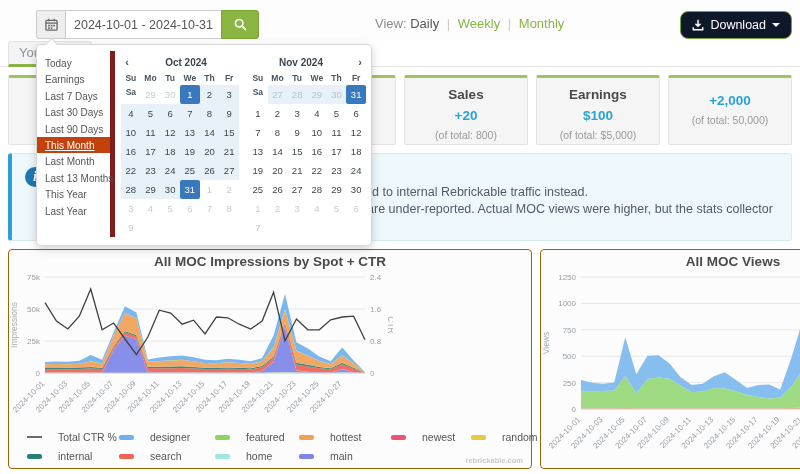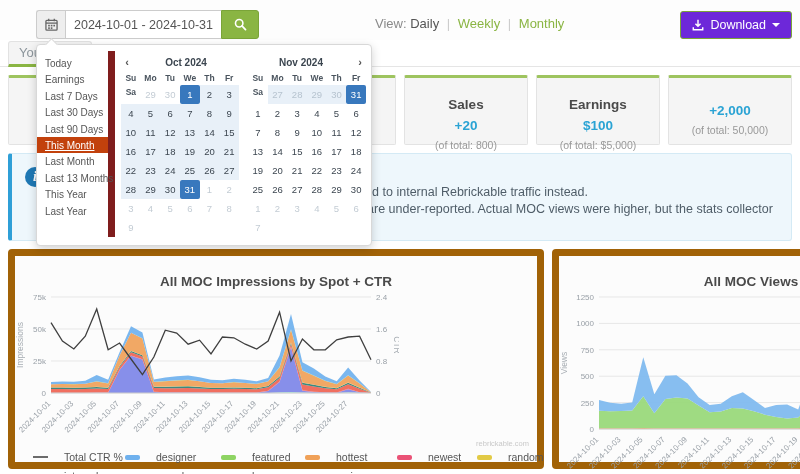--- a/index.html
+++ b/index.html
@@ -12,62 +12,62 @@
   .ig-addon{width:29px;background:#eeeeee;border:1px solid #cccccc;border-right:none;border-radius:3px 0 0 3px;
     display:flex;align-items:center;justify-content:center;color:#666;}
   .ig-input{width:156px;height:29px;border:1px solid #cccccc;border-right:none;padding:0 8px;font-size:12.5px;color:#555;
     font-family:"Liberation Sans",sans-serif;outline:none;}
   .ig-btn{width:38px;height:29px;background:#8ab543;border:1px solid #7aa438;border-radius:0 3px 3px 0;
     display:flex;align-items:center;justify-content:center;cursor:pointer;}
   .view-ctl{flex:1;text-align:center;font-size:13px;color:#8a8a8a;margin-top:6px;}
   .view-ctl .sep{color:#cccccc;margin:0 4px;}
   .view-active{color:#555555;}
   .view-link{color:#8ab543;cursor:pointer;text-decoration:none;}
-  .dl-btn{background:#6d28d9;border:1px solid #7aa438;border-radius:3px;color:#fff;font-size:12.5px;
+  .dl-btn{background:#0f172a;border:1px solid #7aa438;border-radius:8px;color:#fff;font-size:12.5px;
     height:28px;padding:0 11px;display:flex;align-items:center;gap:6px;cursor:pointer;margin-top:1px;}
   .caret{display:inline-block;width:0;height:0;border-left:4px solid transparent;border-right:4px solid transparent;border-top:4px solid #fff;}
 
   
   .tabbar{border-bottom:1px solid #e5e5e5;height:25px;margin-top:2px;position:relative;}
   .tab{position:absolute;left:8px;bottom:-1px;background:#f4f4f4;border:1px solid #e2e2e2;border-bottom:3px solid #8ab543;
     height:26px;padding:0 34px 0 10px;font-size:13px;color:#8d969c;line-height:22px;border-radius:3px 3px 0 0;}
 
   
   .cards{display:grid;grid-template-columns:repeat(6,1fr);gap:8px;margin:8px;}
   .card{background:#f5f5f5;border:1px solid #e3e3e3;border-top:3px solid #9ec45f;border-radius:2px;height:70px;
-    text-align:center;padding-top:19px;}
+    text-align:center;padding-top:9px;}
   .card .t{font-size:13.5px;font-weight:700;color:#4a4a4a;}
   .card .v{font-size:13.5px;font-weight:700;color:#2aa3d4;margin-top:6px;}
   .card .s{font-size:10.5px;color:#999999;margin-top:6px;}
 
   
   .alert{margin:8px;height:88px;background:#eef7fc;border:1px solid #d4eaf5;border-left:4px solid #2f9fd7;border-radius:3px;
     position:relative;padding:30px 16px 8px 46px;}
   .alert-icon{position:absolute;left:13px;top:13px;width:20px;height:20px;border-radius:50%;background:#1f78b4;color:#fff;
     font-family:"Liberation Serif",serif;font-style:italic;font-weight:700;font-size:14px;text-align:center;line-height:20px;}
   .alert ul{margin:0;padding-left:14px;font-size:12.5px;color:#4f5d68;line-height:17px;}
 
   
   .charts{display:grid;grid-template-columns:1fr 1fr;gap:8px;margin:8px;}
-  .panel{background:#fcfcfc;border:7px solid #a16207;border-radius:4px;height:220px;position:relative;padding-top:18px;}
+  .panel{background:#fcfcfc;border:1px solid #a16207;border-radius:4px;height:220px;position:relative;padding-top:4px;}
   .panel h3{margin:0 0 2px 0;text-align:center;font-size:13.5px;color:#4a4a4a;}
   .tick{font-size:8px;fill:#9aa1a8;font-family:"Liberation Sans",sans-serif;}
   .axis{font-size:8.5px;fill:#a7adb3;}
   .legend{display:grid;grid-template-columns:92px 96px 84px 92px 80px 60px;row-gap:7px;margin:4px 0 0 18px;}
   .lg-item{display:flex;align-items:center;gap:16px;font-size:10.5px;color:#555;white-space:nowrap;}
   .sw{width:15px;height:5px;border-radius:2px;flex:none;}
   .sw.ln{height:2px;border-radius:0;}
-  .wm{position:absolute;right:8px;bottom:14px;font-size:7.5px;color:#c9c9c9;}
+  .wm{position:absolute;right:8px;bottom:3px;font-size:7.5px;color:#c9c9c9;font-weight:bold;}
 
   
   .dropdown{position:absolute;left:36px;top:44px;width:336px;background:#fff;border:1px solid #d8d8d8;border-radius:4px;
     box-shadow:0 3px 10px rgba(0,0,0,0.18);z-index:50;display:flex;padding:6px 0 8px 0;}
   .dropdown::before{content:"";position:absolute;top:-5px;left:10px;width:8px;height:8px;background:#fff;
     border-left:1px solid #d8d8d8;border-top:1px solid #d8d8d8;transform:rotate(45deg);}
-  .presets{width:78px;border-right:7px solid #7f1d1d;padding:4px 0;}
+  .presets{width:78px;border-right:5px solid #7f1d1d;padding:4px 0;}
   .preset{font-size:10px;color:#555;padding:2px 8px;height:16.4px;line-height:13px;cursor:pointer;white-space:nowrap;}
   .preset.active{background:#c2410c;color:#fff;text-decoration:underline;}
   .cal{width:124px;padding:2px 3px 0 3px;margin-left:3px;}
   .cal-head{display:flex;align-items:center;height:18px;font-size:10px;font-weight:700;color:#3c4650;}
   .cal-head .title{flex:1;text-align:center;}
   .cal-nav{width:12px;text-align:center;color:#555;font-size:11px;cursor:pointer;}
   .cal-grid{display:grid;grid-template-columns:repeat(6,1fr);}
   .dh{font-size:8.5px;font-weight:700;color:#4a545e;text-align:center;height:14px;line-height:14px;}
   .dc{font-size:9.5px;text-align:center;height:19px;line-height:19px;cursor:pointer;}
   .c-n{color:#3c4650;}

